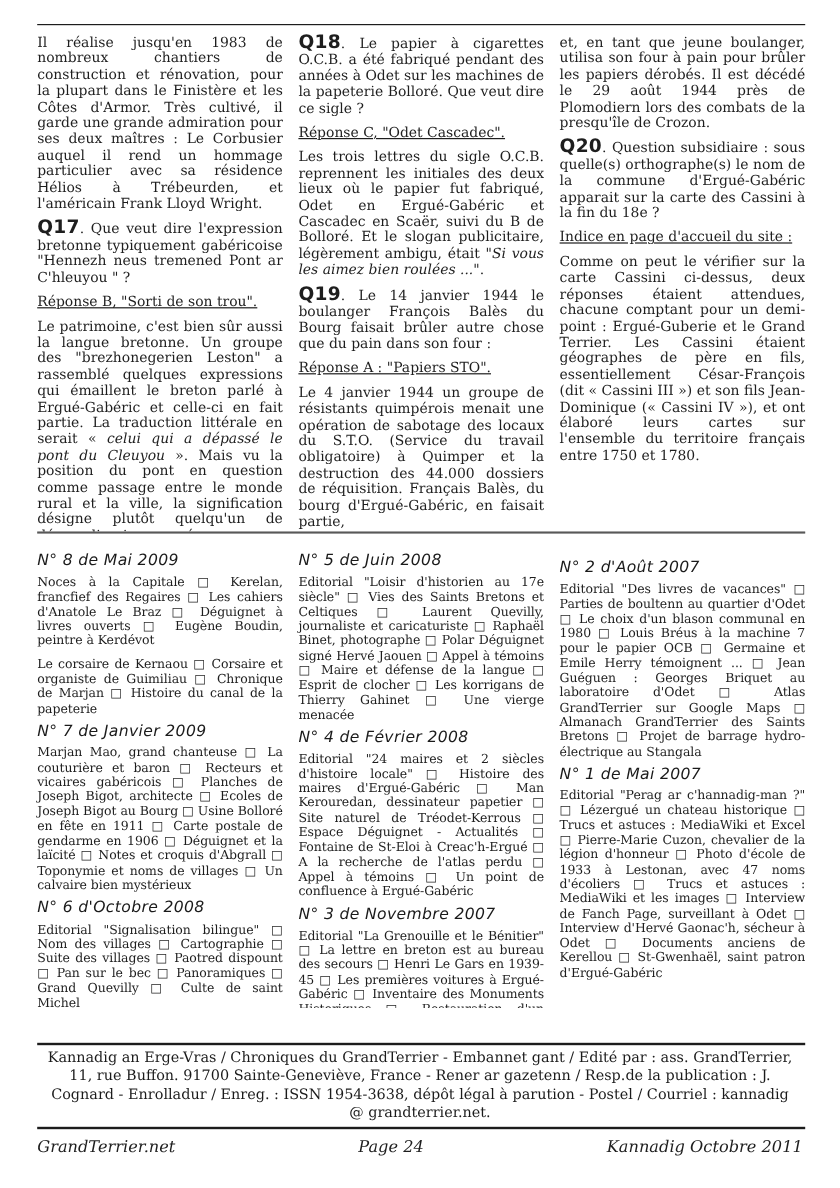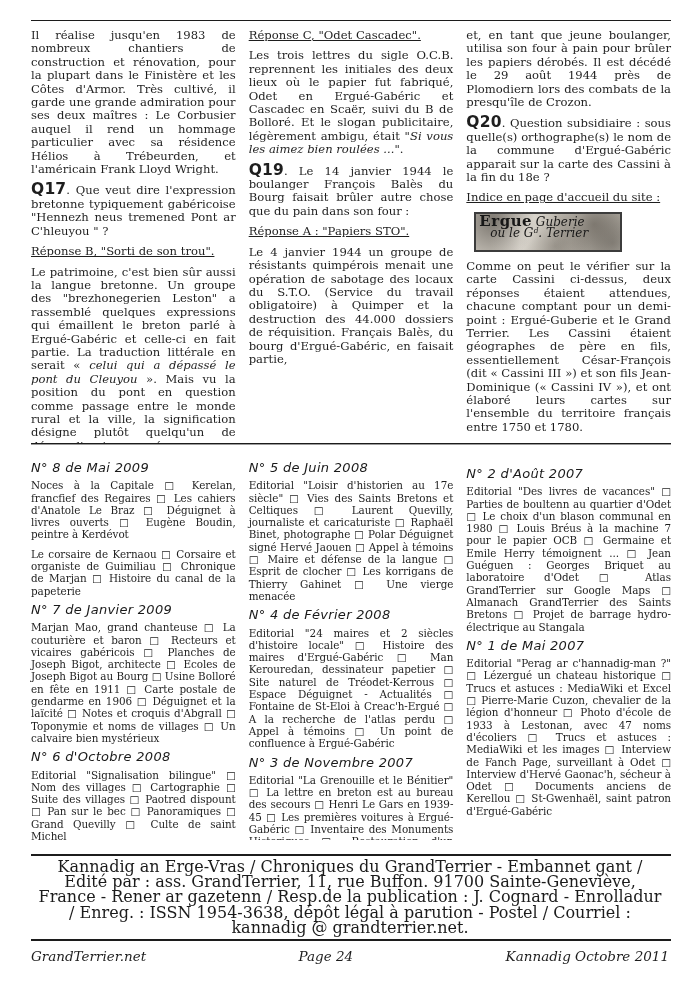--- a/index.html
+++ b/index.html
@@ -71,21 +71,21 @@
     font-family:"DejaVu Sans", sans-serif; font-style:italic;
     font-size:13px; letter-spacing:0.3px; margin:6px 0 5px 0; color:#1a1a1a;
     text-align:left;
   }
   .ihead.first { margin-top:0; }
   .ipara { margin:0 0 7px 0; }
 
   
   .footer-wrap { margin-top:auto; padding-bottom:26px; }
   .imprint {
-    text-align:center; font-size:16px; line-height:15.2px;
+    text-align:center; font-size:12px; line-height:15.2px;
     margin:3px 38px 4px; color:#1b1b1b;
   }
   .pagebar {
     display:flex; justify-content:space-between;
     padding:7px 31px 0 31px; font-size:13.5px;font-style:italic;
   }
 </style>
 </head>
 <body>
 
@@ -95,35 +95,32 @@
 
   <div class="questions">
     <div class="qcol">
       <p>Il réalise jusqu'en 1983 de nombreux chantiers de construction et rénovation, pour la plupart dans le Finistère et les Côtes d'Armor. Très cultivé, il garde une grande admiration pour ses deux maîtres : Le Corbusier auquel il rend un hommage particulier avec sa résidence Hélios à Trébeurden, et l'américain Frank Lloyd Wright.</p>
       <p><span class="qnum">Q17</span><span>. Que veut dire l'expression bretonne typiquement gabéricoise "Hennezh neus tremened Pont ar C'hleuyou " ?</span></p>
       <p class="ans">Réponse B, "Sorti de son trou".</p>
       <p><span>Le patrimoine, c'est bien sûr aussi la langue bretonne. Un groupe des "brezhonegerien Leston" a rassemblé quelques expressions qui émaillent le breton parlé à Ergué-Gabéric et celle-ci en fait partie. La traduction littérale en serait « </span><span class="it">celui qui a dépassé le pont du Cleuyou</span><span> ». Mais vu la position du pont en question comme passage entre le monde rural et la ville, la signification désigne plutôt quelqu'un de dégourdi qui a voyagé.</span></p>
     </div>
 
     <div class="qcol">
+      <p><span class="qnum">Q18</span><span>. Le papier à cigarettes O.C.B. a été fabriqué pendant des années à Odet sur les machines de la papeterie Bolloré. Que veut dire ce sigle ?</span></p>
       <p class="ans">Réponse C, "Odet Cascadec".</p>
       <p><span>Les trois lettres du sigle O.C.B. reprennent les initiales des deux lieux où le papier fut fabriqué, Odet en Ergué-Gabéric et Cascadec en Scaër, suivi du B de Bolloré. Et le slogan publicitaire, légèrement ambigu, était "</span><span class="it">Si vous les aimez bien roulées ...</span><span>".</span></p>
       <p><span class="qnum">Q19</span><span>. Le 14 janvier 1944 le boulanger François Balès du Bourg faisait brûler autre chose que du pain dans son four :</span></p>
       <p class="ans">Réponse A : "Papiers STO".</p>
       <p>Le 4 janvier 1944 un groupe de résistants quimpérois menait une opération de sabotage des locaux du S.T.O. (Service du travail obligatoire) à Quimper et la destruction des 44.000 dossiers de réquisition. Français Balès, du bourg d'Ergué-Gabéric, en faisait partie,</p>
     </div>
 
     <div class="qcol">
       <p>et, en tant que jeune boulanger, utilisa son four à pain pour brûler les papiers dérobés. Il est décédé le 29 août 1944 près de Plomodiern lors des combats de la presqu'île de Crozon.</p>
       <p><span class="qnum">Q20</span><span>. Question subsidiaire : sous quelle(s) orthographe(s) le nom de la commune d'Ergué-Gabéric apparait sur la carte des Cassini à la fin du 18e ?</span></p>
       <p class="ans">Indice en page d'accueil du site :</p>
-      <div class="map-fig">
-        <div class="map-l1"><span class="map-ergue">Ergue</span> <span class="map-guberie">Guberie</span></div>
-        <div class="map-l2">ou  le Gᵈ. Terrier</div>
-      </div>
       <p>Comme on peut le vérifier sur la carte Cassini ci-dessus, deux réponses étaient attendues, chacune comptant pour un demi-point : Ergué-Guberie et le Grand Terrier. Les Cassini étaient géographes de père en fils, essentiellement César-François (dit « Cassini III ») et son fils Jean-Dominique (« Cassini IV »), et ont élaboré leurs cartes sur l'ensemble du territoire français entre 1750 et 1780.</p>
     </div>
   </div>
 
   <hr class="hrule thin">
   <hr class="hrule gray">
 
   <div class="issues">
     <div class="icol">
       <div class="ihead first">N° 8 de Mai 2009</div>

